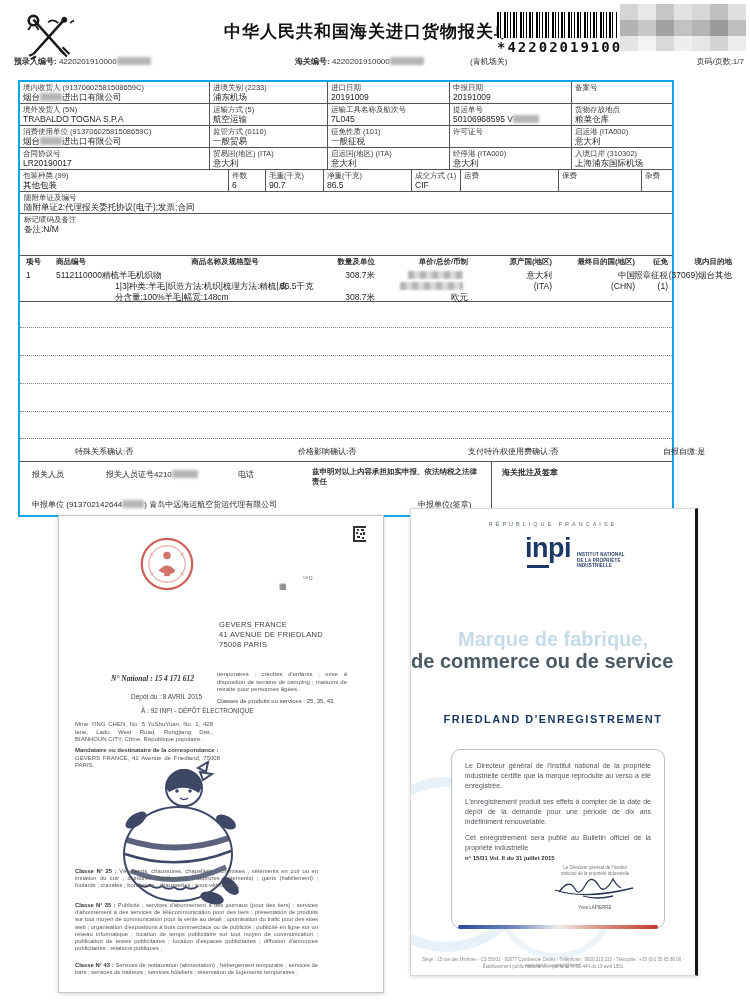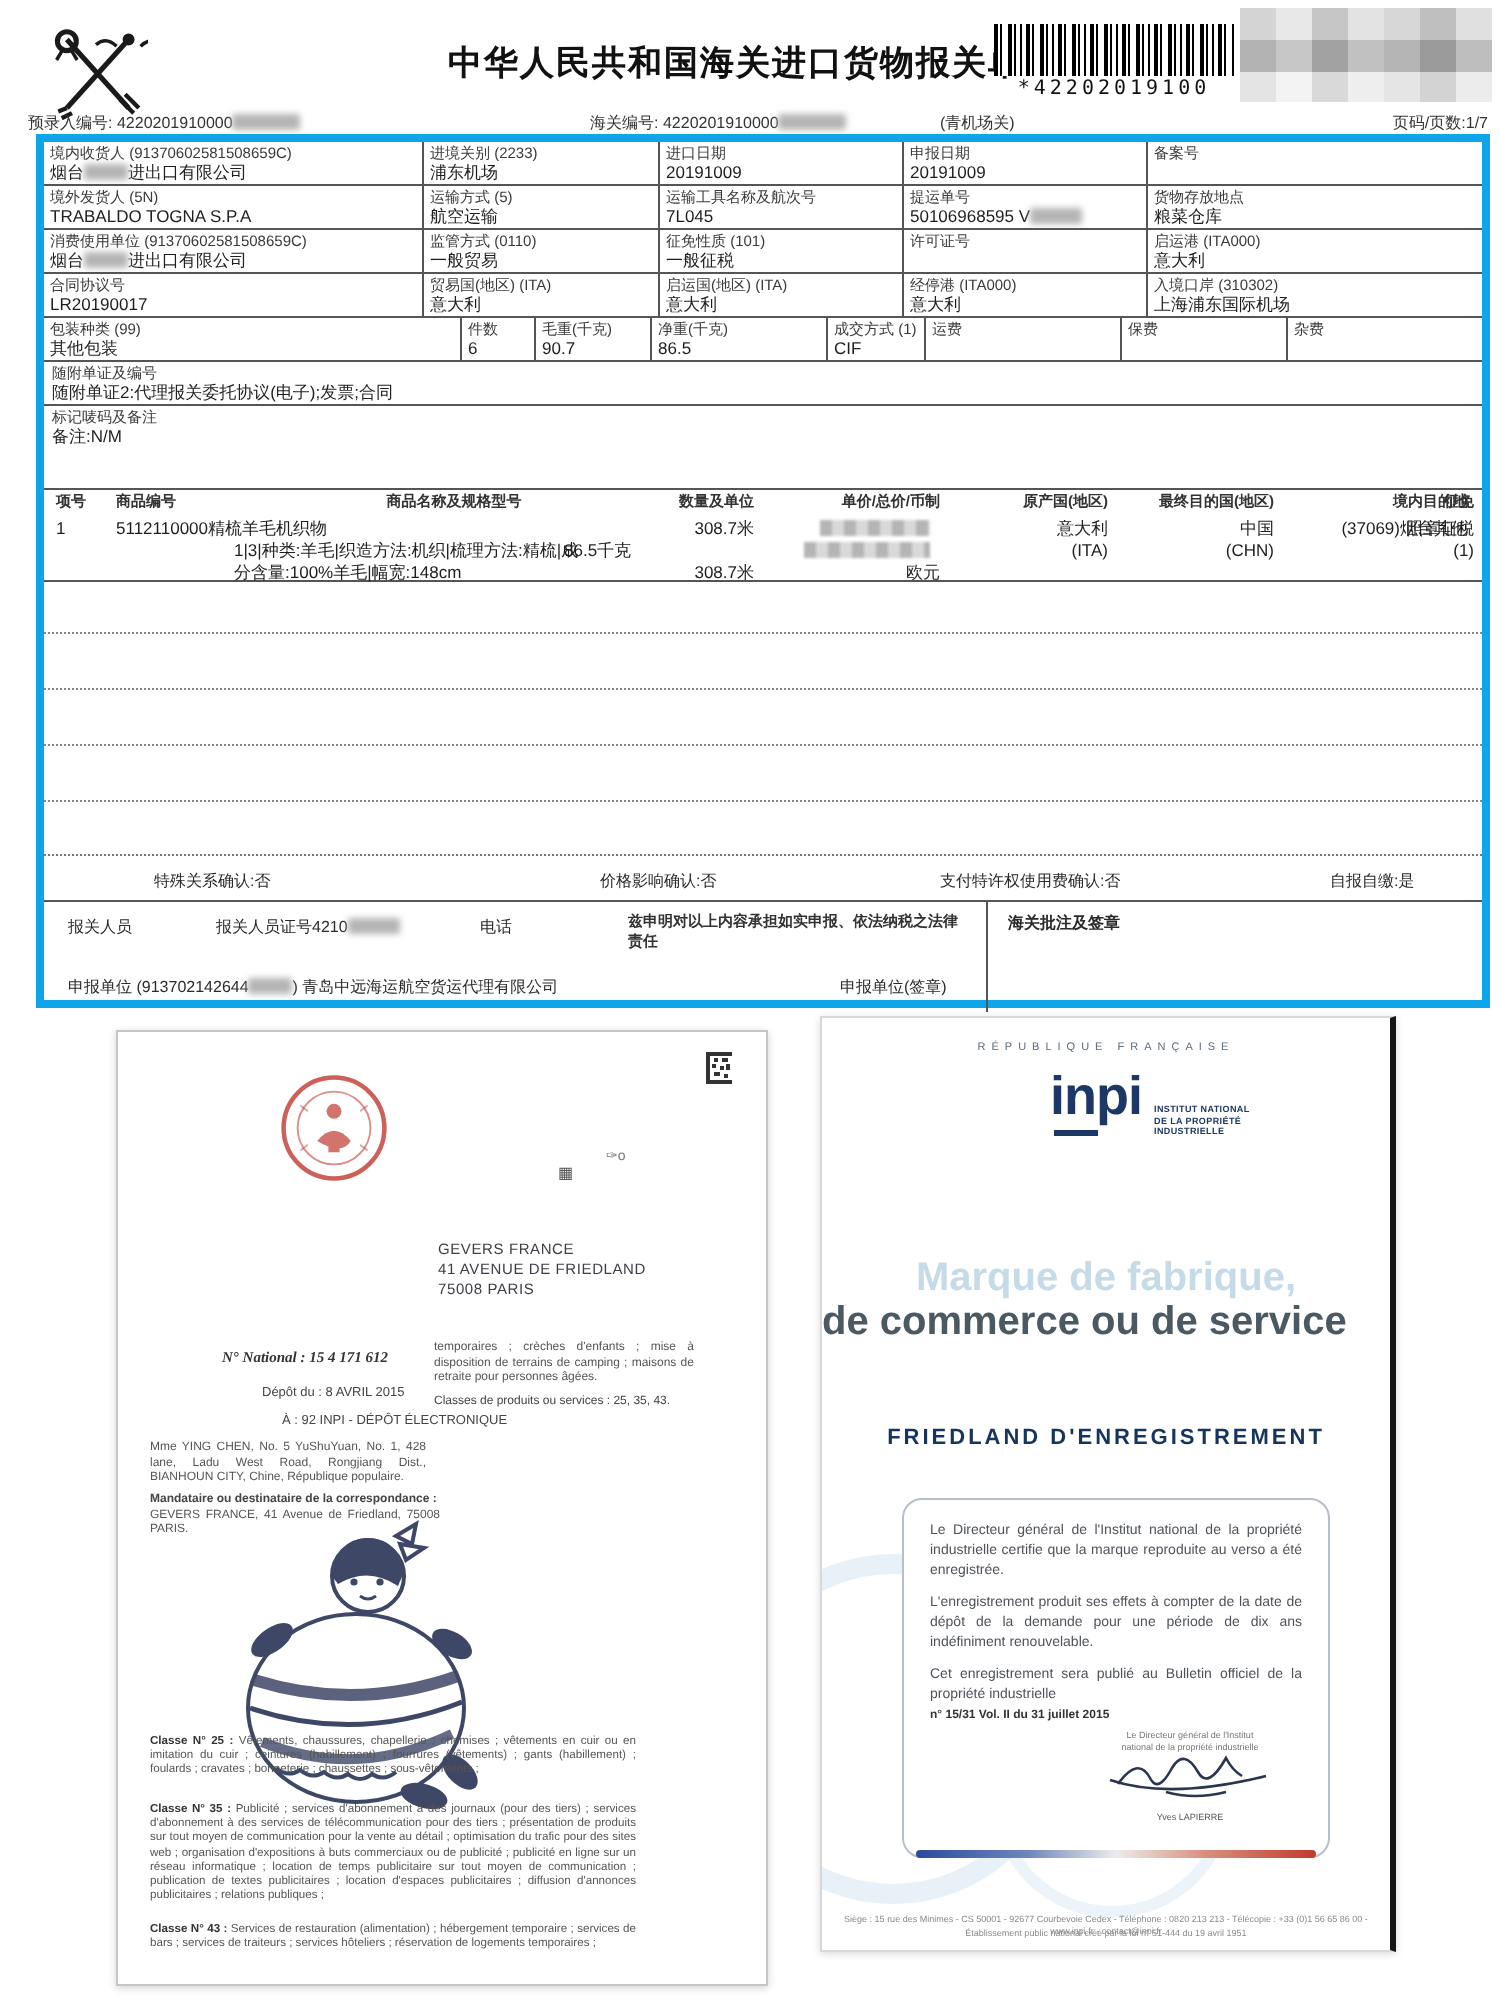--- a/index.html
+++ b/index.html
@@ -6,30 +6,30 @@
   body{background:#888;margin:0}
   #canvas{position:relative;width:750px;height:1000px;background:#fff;overflow:hidden;
     font-family:"Liberation Sans",sans-serif;color:#222}
   .abs{position:absolute}
   
   .title{left:218px;top:20px;width:300px;text-align:center;font-size:17px;font-weight:bold;
     letter-spacing:1px;color:#111}
   .barcode{left:497px;top:12px;width:120px;height:26px;
     background:repeating-linear-gradient(90deg,#000 0 2px,#fff 2px 3px,#000 3px 4px,#fff 4px 7px,#000 7px 9px,#fff 9px 10px,#000 10px 11px,#fff 11px 13px,#000 13px 14px,#fff 14px 16px)}
   .barcode-text{left:497px;top:39px;width:120px;text-align:center;font-family:"DejaVu Sans Mono",monospace;
-    font-size:10px;font-weight:normal;letter-spacing:2px;color:#111}
+    font-size:14px;font-weight:bold;letter-spacing:2px;color:#111}
   .mosaic{left:620px;top:4px;width:126px;height:47px;
     background-image:repeating-linear-gradient(0deg,rgba(255,255,255,.5) 0 15px,rgba(120,120,120,.28) 15px 31px,rgba(235,235,235,.35) 31px 47px),
     repeating-linear-gradient(90deg,#c9c9c9 0 18px,#e6e6e6 18px 36px,#b2b2b2 36px 54px,#dedede 54px 72px,#cccccc 72px 90px,#a8a8a8 90px 108px,#d9d9d9 108px 126px)}
   .preline{top:56px;font-size:8px;color:#333}
-  .preline b{font-weight:normal}
+  .preline b{font-weight:bold}
   .redact{display:inline-block;height:8px;background:#b5b5b5;filter:blur(1.5px);
     border-radius:1px;vertical-align:-1px}.w22{width:22px}.w26{width:26px}.w34{width:34px}
   
-  .frame{left:18px;top:67px;width:727px;height:437px;border:4px solid #0ea5e9}
+  .frame{left:18px;top:80px;width:656px;height:437px;border:2px solid #0ea5e9}
   .trow{display:flex;border-bottom:1px solid #555;height:22px}
   .tc{border-right:1px solid #555;padding:1px 3px;overflow:hidden}
   .tc:last-child{border-right:none;flex:1}
   .cl{font-size:7.5px;line-height:9px;color:#3a3a3a;white-space:nowrap}
   .cv{font-size:8.5px;line-height:10px;color:#1e1e1e;white-space:nowrap}
   .c1{width:190px}.c2{width:118px}.c3{width:122px}.c4{width:122px}
   .p1{width:209px}.p2{width:37px}.p3{width:58px}.p4{width:88px}.p5{width:49px}.p6{width:98px}.p7{width:83px}
   .docsrow{height:22px;border-bottom:1px solid #555;padding:1px 4px}
   .marksrow{height:42px;border-bottom:1px solid #555;padding:1px 4px}
   .ghdr{position:relative;height:12px}

